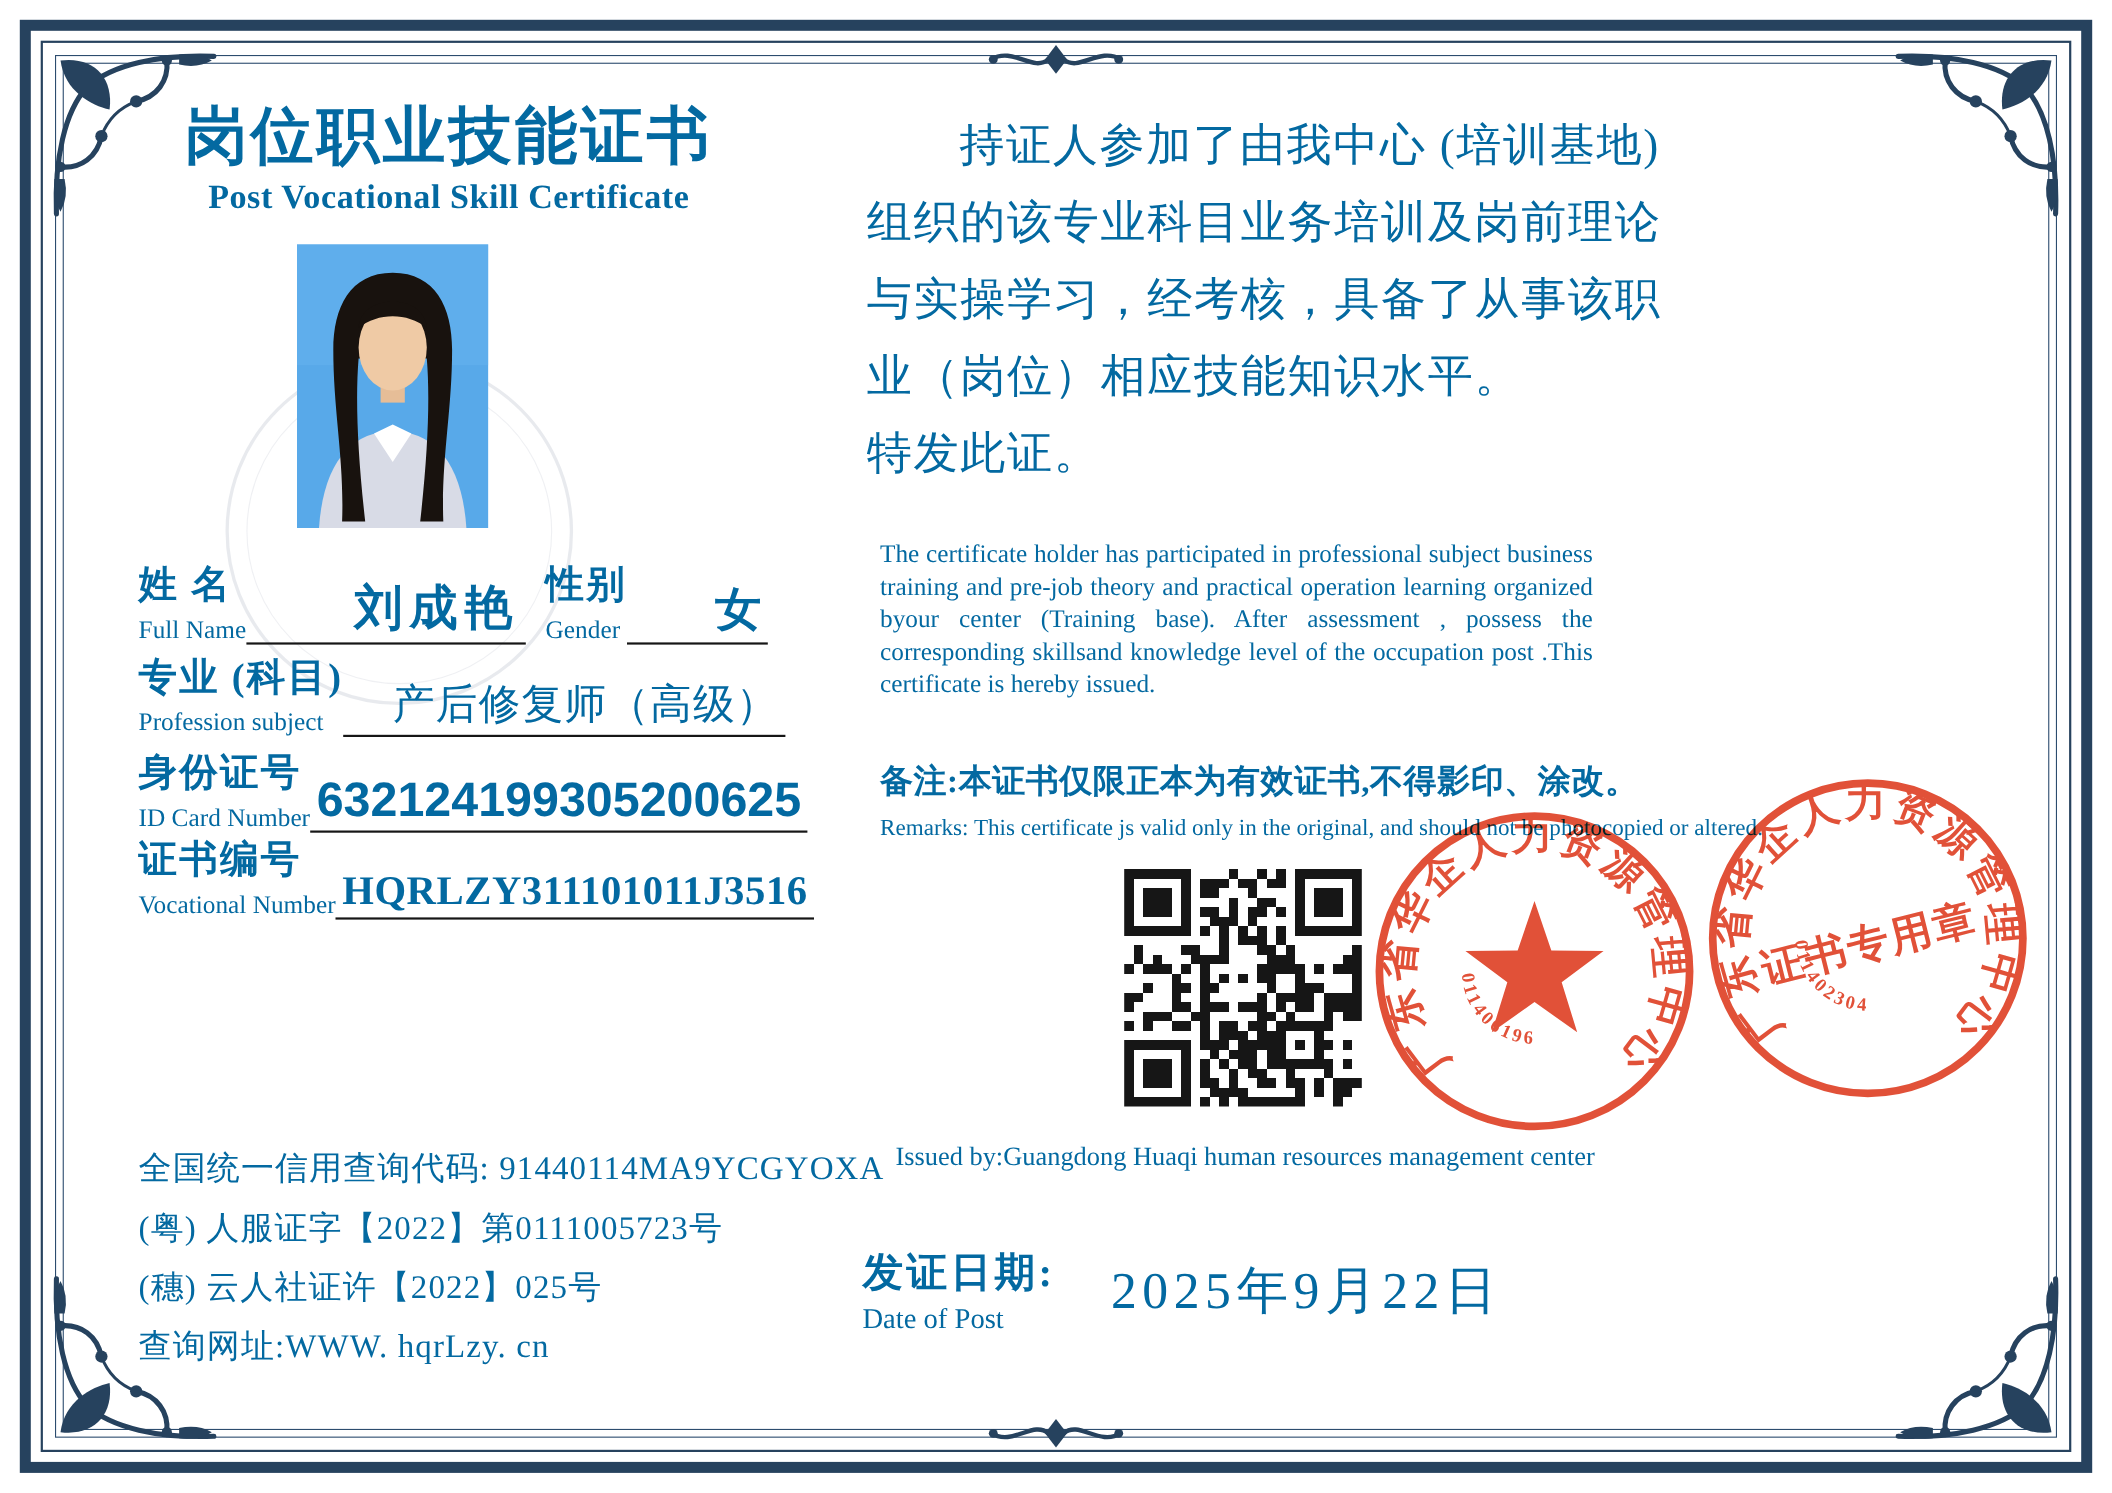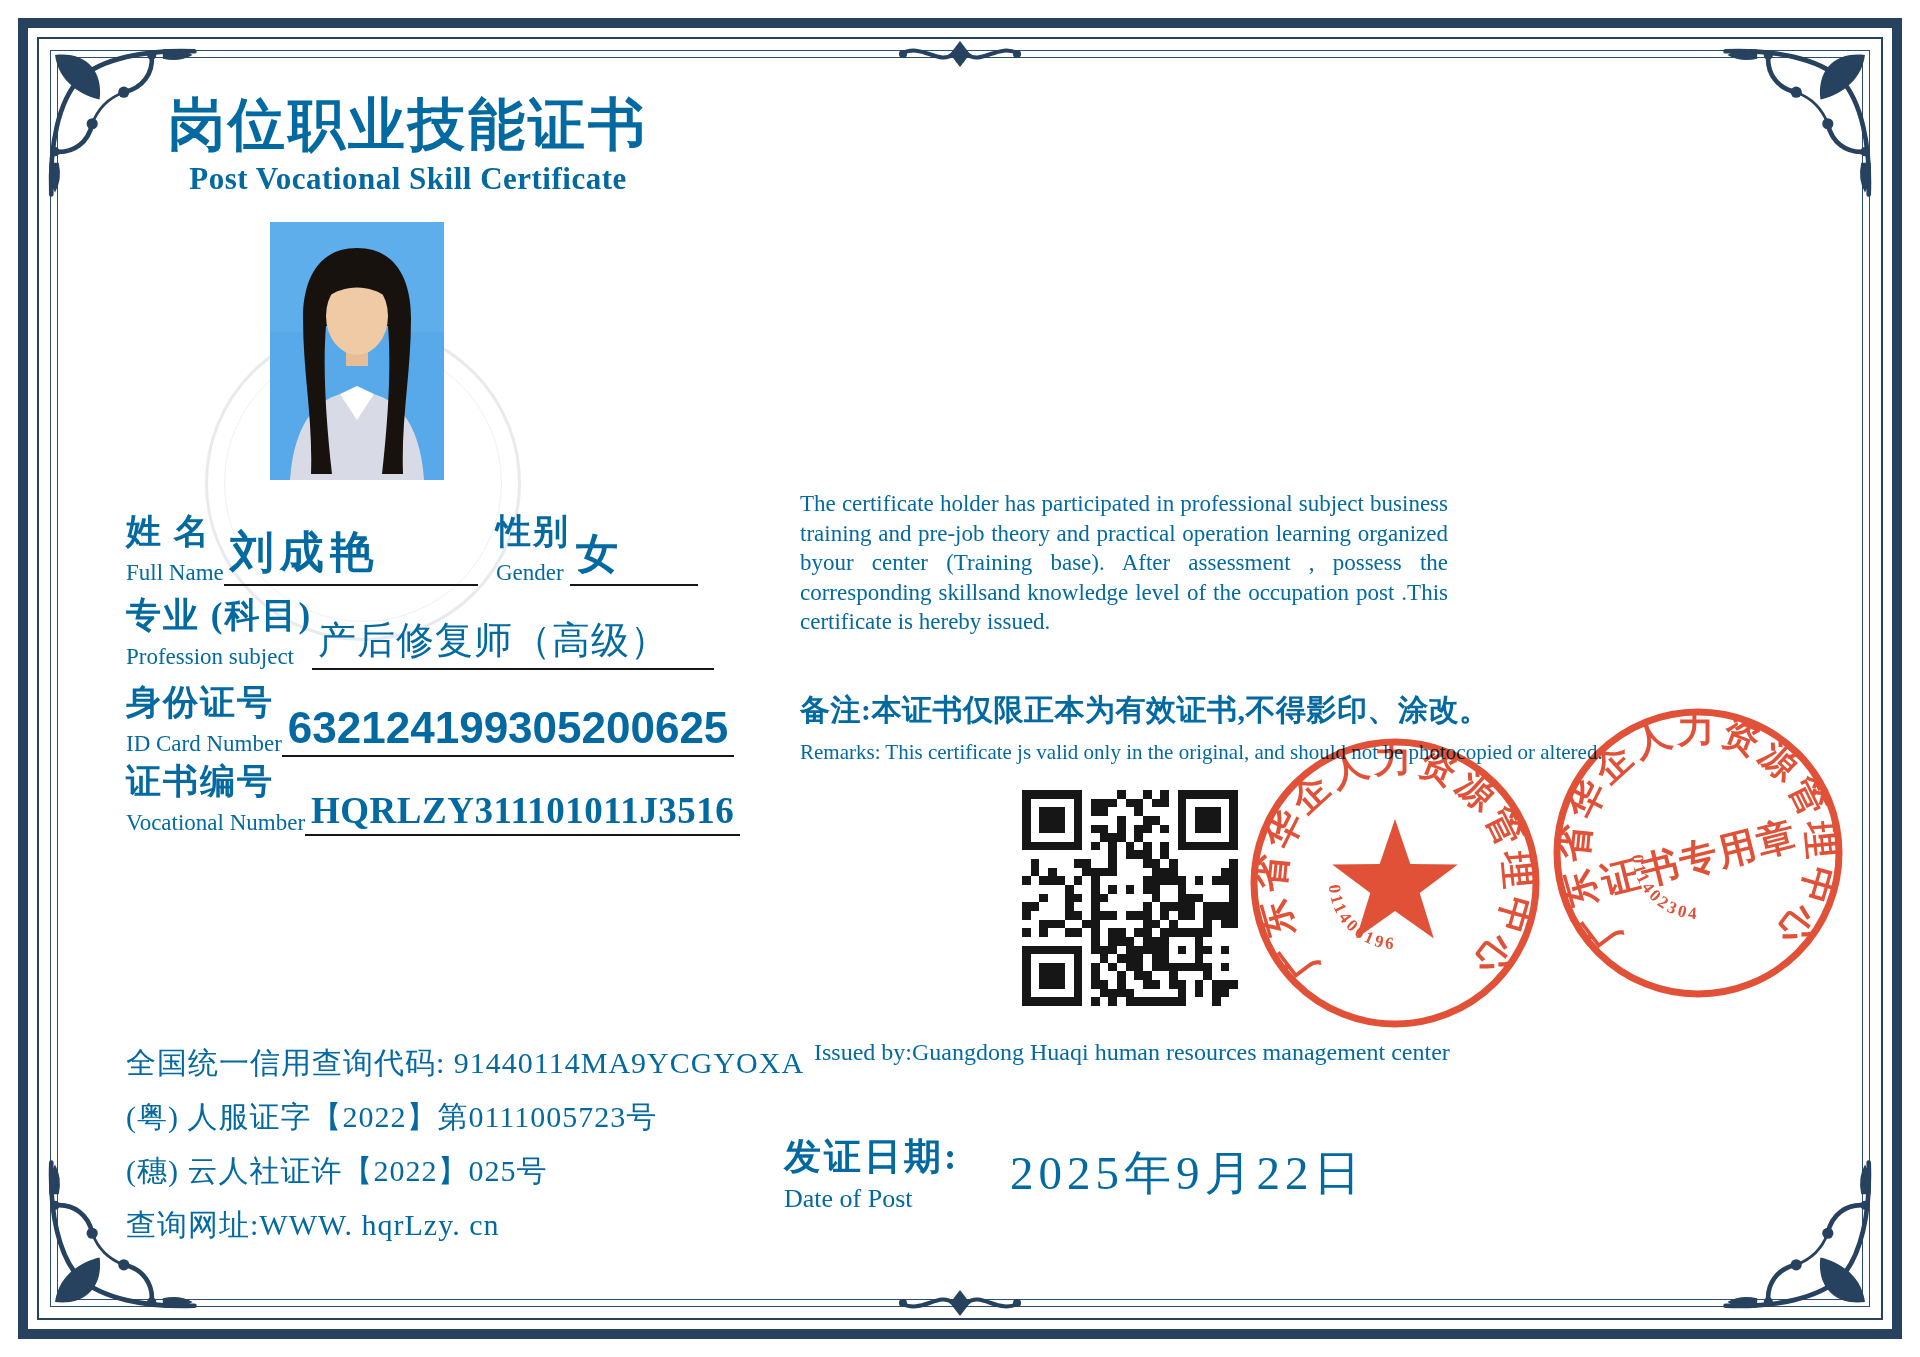--- a/index.html
+++ b/index.html
@@ -27,21 +27,21 @@
   .watermark{position:absolute; left:205px; top:325px; width:310px; height:310px;
     border:3px solid rgba(140,150,170,.20); border-radius:50%; z-index:1;}
   .watermark::after{content:""; position:absolute; inset:16px; border:1.5px solid rgba(140,150,170,.14); border-radius:50%;}
   .photo{position:absolute; left:270px; top:222px; width:174px; height:258px; z-index:2;}
   .photo svg{display:block;}
   .field-row{position:absolute; display:flex; align-items:flex-end; z-index:3;}
   .field{display:flex; align-items:flex-end;}
   .flabels{display:flex; flex-direction:column; line-height:1.08; flex:none;gap:10px;}
   .flabel-cn{font-size:35px; font-weight:650; letter-spacing:2px;}
   .flabel-en{font-size:23px;}
-  .fvalue{border-bottom:2.5px solid #161616; text-align:left; padding:0 6px 2px 6px; white-space:nowrap;margin-top:31px;}
+  .fvalue{border-bottom:2.5px solid #161616; text-align:right; padding:0 6px 2px 6px; white-space:nowrap;margin-top:31px;}
   .row-name{left:126px; top:492px; width:572px;}
   .name-val{flex:1; font-size:44px; letter-spacing:6px; font-weight:600;}
   .gender-field{margin-left:18px;}
   .gender-val{width:116px; font-size:42px; font-weight:600;}
   .row-prof{left:126px; top:584px; width:588px;}
   .prof-val{flex:1; font-size:38px; letter-spacing:1px; font-weight:550;}
   .row-id{left:126px; top:672px; width:588px;}
   .id-val{flex:1; font-size:44px; font-weight:700; font-family:"Liberation Sans","DejaVu Sans",sans-serif; letter-spacing:0px; transform-origin:left bottom;}
   .row-cert{left:126px; top:758px; width:588px;}
   .cert-val{flex:1; font-size:37px; font-weight:800; letter-spacing:0.5px;}
@@ -196,20 +196,27 @@
     </div>
   </div>
 
   <div class="codes">
     <div>全国统一信用查询代码:  91440114MA9YCGYOXA</div>
     <div>(粤) 人服证字【2022】第0111005723号</div>
     <div>(穗) 云人社证许【2022】025号</div>
     <div>查询网址:WWW. hqrLzy. cn</div>
   </div>
 
+  <div class="cn-para">
+    <div class="cn-line indent">持证人参加了由我中心 (培训基地)</div>
+    <div class="cn-line">组织的该专业科目业务培训及岗前理论</div>
+    <div class="cn-line">与实操学习，经考核，具备了从事该职</div>
+    <div class="cn-line">业（岗位）相应技能知识水平。</div>
+    <div class="cn-line">特发此证。</div>
+  </div>
 
   <div class="en-para">The certificate holder has participated in professional subject business training and pre-job theory and practical operation learning organized byour center (Training base). After assessment , possess the corresponding skillsand knowledge level of the occupation post .This certificate is hereby issued.</div>
 
   <div class="remark-cn">备注:本证书仅限正本为有效证书,不得影印、涂改。</div>
   <div class="remark-en">Remarks: This certificate js valid only in the original, and should not be photocopied or altered.</div>
 
   <div class="qr">
     <svg viewBox="0 0 25 25">
         <path d="M0 0h1v1h-1zM1 0h1v1h-1zM2 0h1v1h-1zM3 0h1v1h-1zM4 0h1v1h-1zM5 0h1v1h-1zM6 0h1v1h-1zM11 0h1v1h-1zM14 0h1v1h-1zM16 0h1v1h-1zM18 0h1v1h-1zM19 0h1v1h-1zM20 0h1v1h-1zM21 0h1v1h-1zM22 0h1v1h-1zM23 0h1v1h-1zM24 0h1v1h-1zM0 1h1v1h-1zM6 1h1v1h-1zM8 1h1v1h-1zM9 1h1v1h-1zM10 1h1v1h-1zM12 1h1v1h-1zM13 1h1v1h-1zM15 1h1v1h-1zM16 1h1v1h-1zM18 1h1v1h-1zM24 1h1v1h-1zM0 2h1v1h-1zM2 2h1v1h-1zM3 2h1v1h-1zM4 2h1v1h-1zM6 2h1v1h-1zM8 2h1v1h-1zM9 2h1v1h-1zM13 2h1v1h-1zM18 2h1v1h-1zM20 2h1v1h-1zM21 2h1v1h-1zM22 2h1v1h-1zM24 2h1v1h-1zM0 3h1v1h-1zM2 3h1v1h-1zM3 3h1v1h-1zM4 3h1v1h-1zM6 3h1v1h-1zM11 3h1v1h-1zM14 3h1v1h-1zM15 3h1v1h-1zM18 3h1v1h-1zM20 3h1v1h-1zM21 3h1v1h-1zM22 3h1v1h-1zM24 3h1v1h-1zM0 4h1v1h-1zM2 4h1v1h-1zM3 4h1v1h-1zM4 4h1v1h-1zM6 4h1v1h-1zM8 4h1v1h-1zM9 4h1v1h-1zM11 4h1v1h-1zM13 4h1v1h-1zM14 4h1v1h-1zM16 4h1v1h-1zM18 4h1v1h-1zM20 4h1v1h-1zM21 4h1v1h-1zM22 4h1v1h-1zM24 4h1v1h-1zM0 5h1v1h-1zM6 5h1v1h-1zM9 5h1v1h-1zM10 5h1v1h-1zM11 5h1v1h-1zM13 5h1v1h-1zM18 5h1v1h-1zM24 5h1v1h-1zM0 6h1v1h-1zM1 6h1v1h-1zM2 6h1v1h-1zM3 6h1v1h-1zM4 6h1v1h-1zM5 6h1v1h-1zM6 6h1v1h-1zM8 6h1v1h-1zM10 6h1v1h-1zM12 6h1v1h-1zM14 6h1v1h-1zM16 6h1v1h-1zM18 6h1v1h-1zM19 6h1v1h-1zM20 6h1v1h-1zM21 6h1v1h-1zM22 6h1v1h-1zM23 6h1v1h-1zM24 6h1v1h-1zM10 7h1v1h-1zM12 7h1v1h-1zM13 7h1v1h-1zM14 7h1v1h-1zM16 7h1v1h-1zM1 8h1v1h-1zM6 8h1v1h-1zM7 8h1v1h-1zM10 8h1v1h-1zM14 8h1v1h-1zM15 8h1v1h-1zM17 8h1v1h-1zM24 8h1v1h-1zM1 9h1v1h-1zM3 9h1v1h-1zM7 9h1v1h-1zM8 9h1v1h-1zM9 9h1v1h-1zM10 9h1v1h-1zM15 9h1v1h-1zM16 9h1v1h-1zM17 9h1v1h-1zM23 9h1v1h-1zM24 9h1v1h-1zM0 10h1v1h-1zM2 10h1v1h-1zM3 10h1v1h-1zM4 10h1v1h-1zM6 10h1v1h-1zM8 10h1v1h-1zM14 10h1v1h-1zM15 10h1v1h-1zM16 10h1v1h-1zM17 10h1v1h-1zM18 10h1v1h-1zM20 10h1v1h-1zM22 10h1v1h-1zM23 10h1v1h-1zM24 10h1v1h-1zM5 11h1v1h-1zM8 11h1v1h-1zM10 11h1v1h-1zM12 11h1v1h-1zM14 11h1v1h-1zM15 11h1v1h-1zM18 11h1v1h-1zM24 11h1v1h-1zM2 12h1v1h-1zM5 12h1v1h-1zM6 12h1v1h-1zM8 12h1v1h-1zM9 12h1v1h-1zM15 12h1v1h-1zM18 12h1v1h-1zM19 12h1v1h-1zM20 12h1v1h-1zM24 12h1v1h-1zM0 13h1v1h-1zM1 13h1v1h-1zM5 13h1v1h-1zM8 13h1v1h-1zM14 13h1v1h-1zM16 13h1v1h-1zM17 13h1v1h-1zM18 13h1v1h-1zM19 13h1v1h-1zM21 13h1v1h-1zM22 13h1v1h-1zM23 13h1v1h-1zM24 13h1v1h-1zM0 14h1v1h-1zM5 14h1v1h-1zM6 14h1v1h-1zM8 14h1v1h-1zM9 14h1v1h-1zM10 14h1v1h-1zM12 14h1v1h-1zM13 14h1v1h-1zM14 14h1v1h-1zM16 14h1v1h-1zM18 14h1v1h-1zM19 14h1v1h-1zM21 14h1v1h-1zM22 14h1v1h-1zM23 14h1v1h-1zM24 14h1v1h-1zM2 15h1v1h-1zM3 15h1v1h-1zM4 15h1v1h-1zM7 15h1v1h-1zM8 15h1v1h-1zM14 15h1v1h-1zM15 15h1v1h-1zM17 15h1v1h-1zM21 15h1v1h-1zM23 15h1v1h-1zM24 15h1v1h-1zM0 16h1v1h-1zM2 16h1v1h-1zM5 16h1v1h-1zM6 16h1v1h-1zM8 16h1v1h-1zM10 16h1v1h-1zM11 16h1v1h-1zM13 16h1v1h-1zM14 16h1v1h-1zM16 16h1v1h-1zM17 16h1v1h-1zM18 16h1v1h-1zM19 16h1v1h-1zM20 16h1v1h-1zM21 16h1v1h-1zM8 17h1v1h-1zM10 17h1v1h-1zM11 17h1v1h-1zM12 17h1v1h-1zM14 17h1v1h-1zM15 17h1v1h-1zM16 17h1v1h-1zM20 17h1v1h-1zM0 18h1v1h-1zM1 18h1v1h-1zM2 18h1v1h-1zM3 18h1v1h-1zM4 18h1v1h-1zM5 18h1v1h-1zM6 18h1v1h-1zM8 18h1v1h-1zM9 18h1v1h-1zM10 18h1v1h-1zM12 18h1v1h-1zM13 18h1v1h-1zM14 18h1v1h-1zM15 18h1v1h-1zM16 18h1v1h-1zM18 18h1v1h-1zM20 18h1v1h-1zM21 18h1v1h-1zM23 18h1v1h-1zM0 19h1v1h-1zM6 19h1v1h-1zM9 19h1v1h-1zM11 19h1v1h-1zM12 19h1v1h-1zM13 19h1v1h-1zM15 19h1v1h-1zM16 19h1v1h-1zM20 19h1v1h-1zM0 20h1v1h-1zM2 20h1v1h-1zM3 20h1v1h-1zM4 20h1v1h-1zM6 20h1v1h-1zM8 20h1v1h-1zM10 20h1v1h-1zM12 20h1v1h-1zM13 20h1v1h-1zM15 20h1v1h-1zM16 20h1v1h-1zM17 20h1v1h-1zM18 20h1v1h-1zM19 20h1v1h-1zM20 20h1v1h-1zM21 20h1v1h-1zM23 20h1v1h-1zM0 21h1v1h-1zM2 21h1v1h-1zM3 21h1v1h-1zM4 21h1v1h-1zM6 21h1v1h-1zM8 21h1v1h-1zM11 21h1v1h-1zM13 21h1v1h-1zM14 21h1v1h-1zM17 21h1v1h-1zM21 21h1v1h-1zM0 22h1v1h-1zM2 22h1v1h-1zM3 22h1v1h-1zM4 22h1v1h-1zM6 22h1v1h-1zM8 22h1v1h-1zM9 22h1v1h-1zM11 22h1v1h-1zM14 22h1v1h-1zM15 22h1v1h-1zM17 22h1v1h-1zM18 22h1v1h-1zM20 22h1v1h-1zM22 22h1v1h-1zM23 22h1v1h-1zM24 22h1v1h-1zM0 23h1v1h-1zM6 23h1v1h-1zM9 23h1v1h-1zM10 23h1v1h-1zM11 23h1v1h-1zM12 23h1v1h-1zM18 23h1v1h-1zM20 23h1v1h-1zM22 23h1v1h-1zM23 23h1v1h-1zM0 24h1v1h-1zM1 24h1v1h-1zM2 24h1v1h-1zM3 24h1v1h-1zM4 24h1v1h-1zM5 24h1v1h-1zM6 24h1v1h-1zM8 24h1v1h-1zM10 24h1v1h-1zM12 24h1v1h-1zM13 24h1v1h-1zM14 24h1v1h-1zM15 24h1v1h-1zM16 24h1v1h-1zM17 24h1v1h-1zM18 24h1v1h-1zM22 24h1v1h-1z" fill="#161616"></path>
       </svg>

